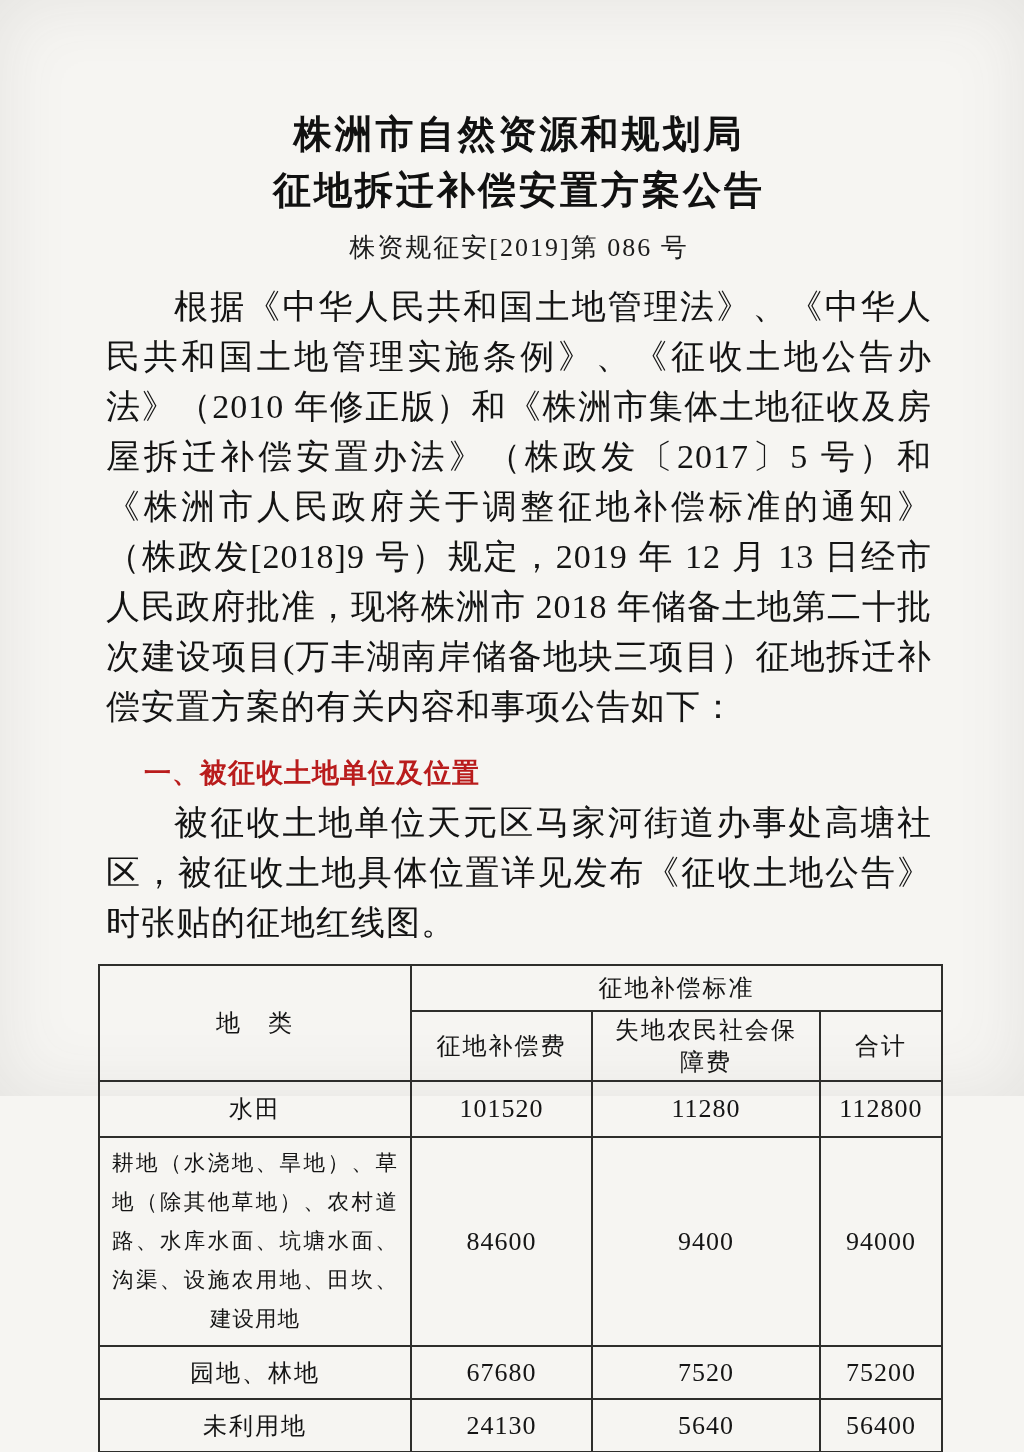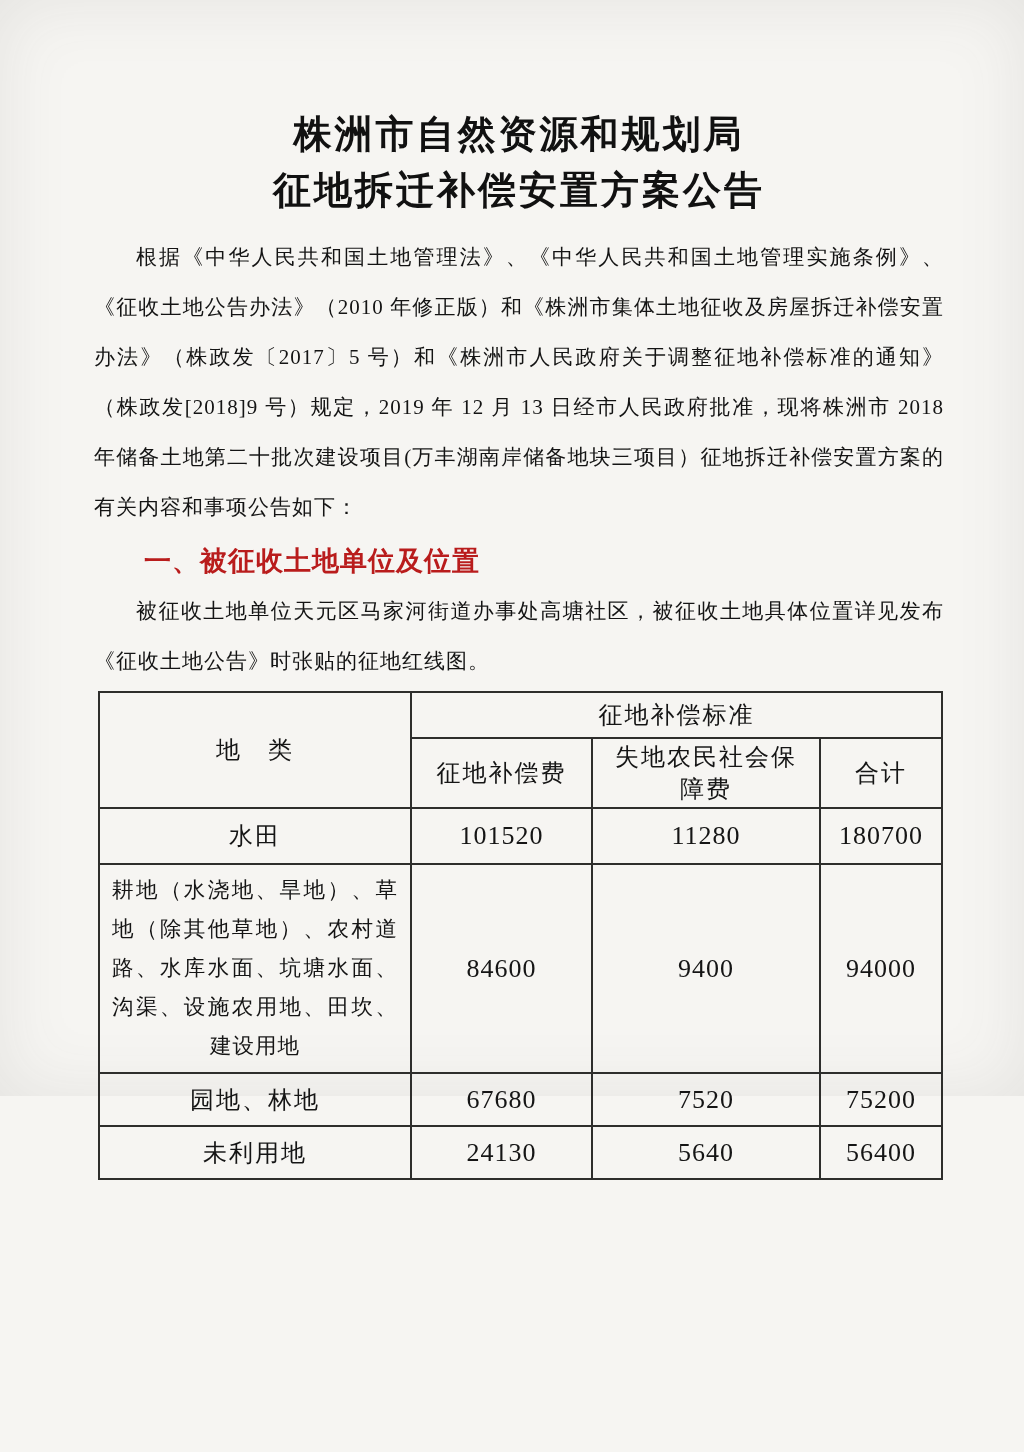--- a/index.html
+++ b/index.html
@@ -35,23 +35,23 @@
   .doc-number {
     text-align: center;
     font-size: 26px;
     line-height: 40px;
     margin-top: 10px;
     letter-spacing: 2px;
     color: #1c1c1c;
   }
   
   .body-paragraph {
-    margin: 4px;
+    margin: 16px;
     margin-top: 14px;
-    font-size: 21px;
+    font-size: 34px;
     line-height: 50px;
     text-indent: 2em;
     text-align: justify;
     letter-spacing: 1px;
     color: #141414;
   }
   .section-heading {
     font-family: "Liberation Sans", sans-serif;
     font-weight: 700;
     font-size: 27px;
@@ -122,20 +122,21 @@
   }
 </style>
 </head>
 <body>
 
 <div class="page">
 
   <div class="doc-title">株洲市自然资源和规划局</div>
   <div class="doc-title">征地拆迁补偿安置方案公告</div>
 
+  <div class="doc-number">株资规征安[2019]第 086 号</div>
 
   <p class="body-paragraph">根据《中华人民共和国土地管理法》、《中华人民共和国土地管理实施条例》、《征收土地公告办法》（2010 年修正版）和《株洲市集体土地征收及房屋拆迁补偿安置办法》（株政发〔2017〕5 号）和《株洲市人民政府关于调整征地补偿标准的通知》（株政发[2018]9 号）规定，2019 年 12 月 13 日经市人民政府批准，现将株洲市 2018 年储备土地第二十批次建设项目(万丰湖南岸储备地块三项目）征地拆迁补偿安置方案的有关内容和事项公告如下：</p>
 
   <div class="section-heading">一、被征收土地单位及位置</div>
 
   <p class="body-paragraph after-heading">被征收土地单位天元区马家河街道办事处高塘社区，被征收土地具体位置详见发布《征收土地公告》时张贴的征地红线图。</p>
 
 
 
   <table class="comp-table">
@@ -154,21 +155,21 @@
         <th>征地补偿费</th>
         <th>失地农民社会保障费</th>
         <th>合计</th>
       </tr>
     </thead>
     <tbody>
       <tr class="drow1">
         <td class="land">水田</td>
         <td class="num">101520</td>
         <td class="num">11280</td>
-        <td class="num">180700</td>
+        <td class="num">112800</td>
       </tr>
       <tr class="drow2">
         <td class="land land-desc">耕地（水浇地、旱地）、草地（除其他草地）、农村道路、水库水面、坑塘水面、沟渠、设施农用地、田坎、建设用地</td>
         <td class="num">84600</td>
         <td class="num">9400</td>
         <td class="num">94000</td>
       </tr>
       <tr class="drow3">
         <td class="land">园地、林地</td>
         <td class="num">67680</td>

